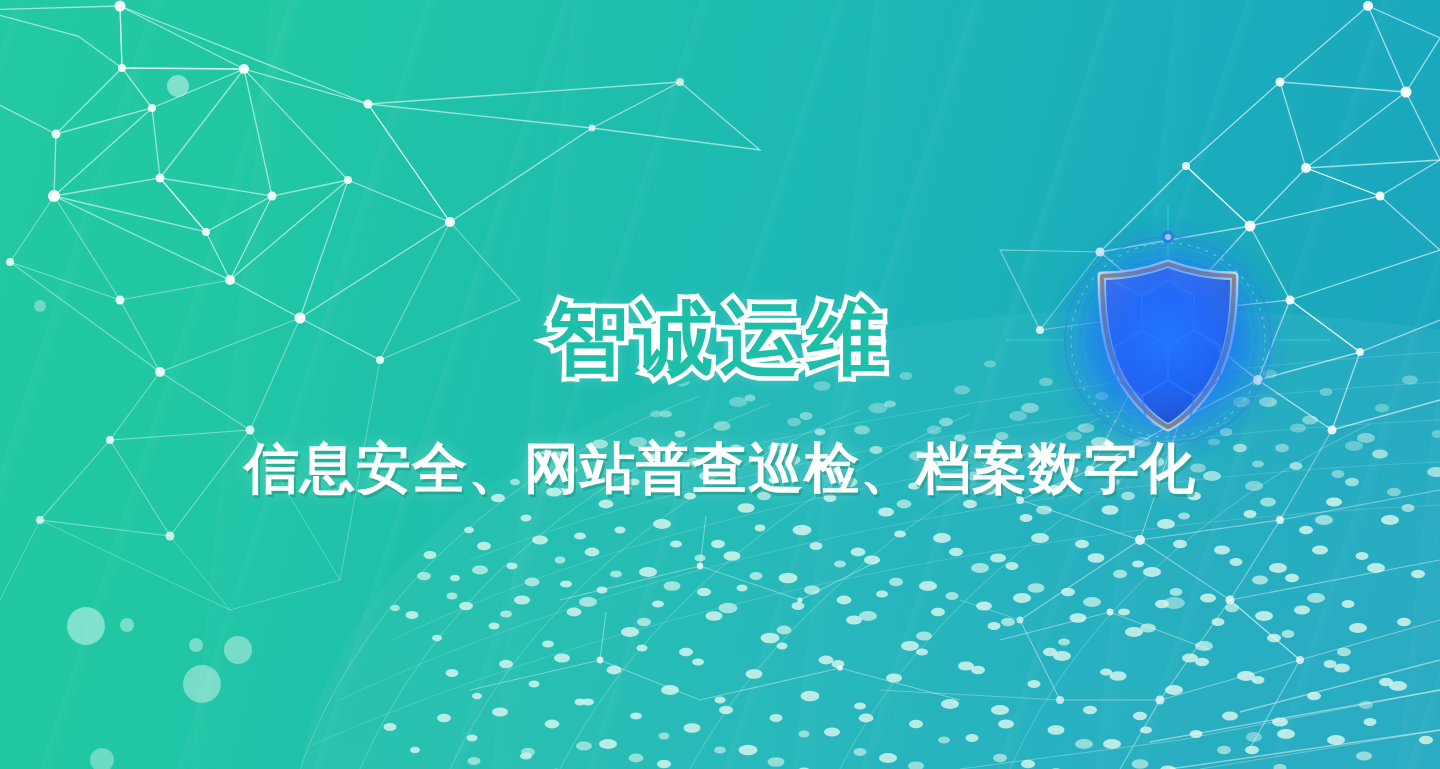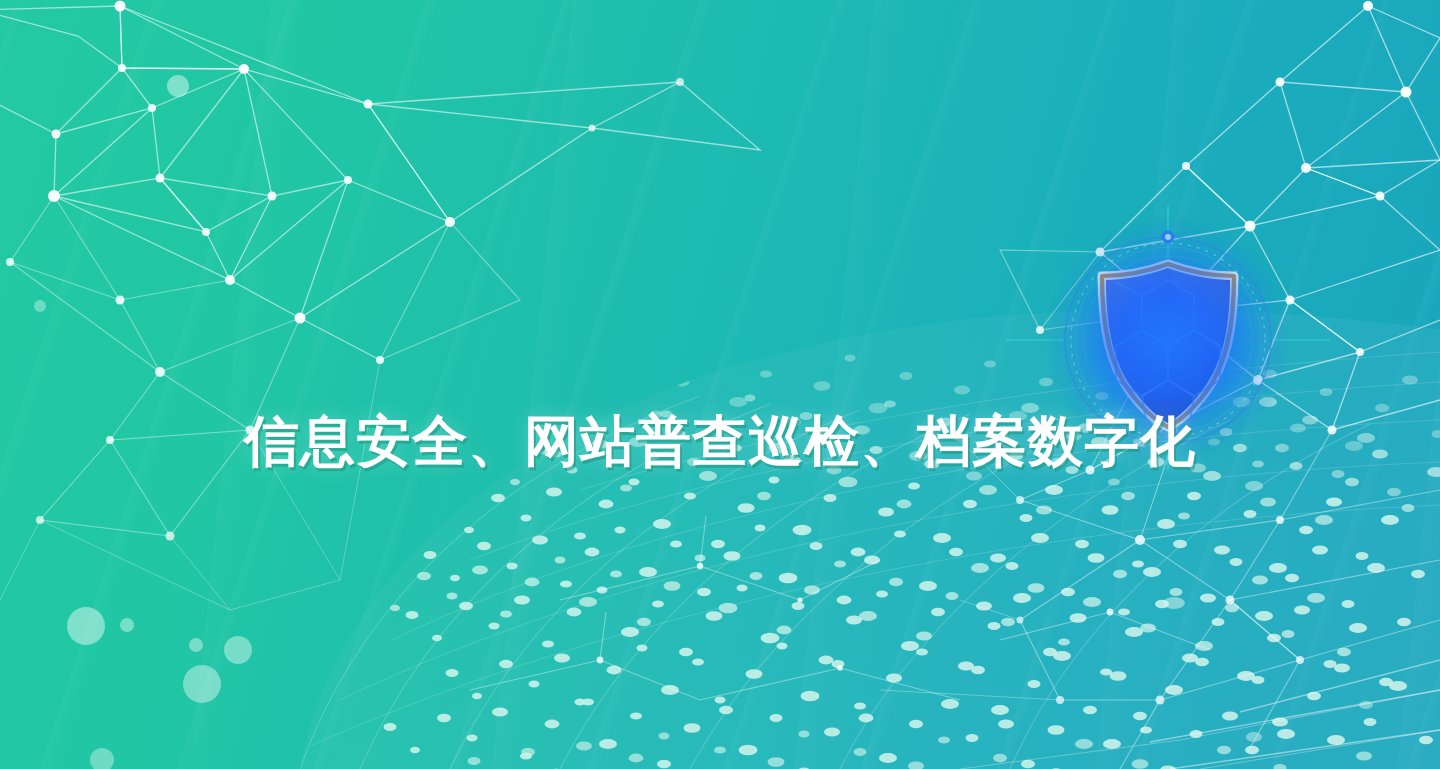--- a/index.html
+++ b/index.html
@@ -65,21 +65,21 @@
     line-height:86px;
     font-weight:bold;
     letter-spacing:6px;
     color:#1dbfa8;
     -webkit-text-stroke:9px #ffffff;
     paint-order:stroke fill;
     text-shadow:0 0 14px rgba(255,255,255,0.45);
   }
   #sub-title{
     position:absolute;
-    left:0; top:409px;
+    left:0; top:436px;
     width:1440px;
     text-align:center;
     margin:0;
     font-size:55px;
     line-height:64px;
     font-weight:bold;
     letter-spacing:1px;
     color:#ffffff;
     text-shadow:2px 3px 0 rgba(24,150,130,0.55), 0 0 18px rgba(255,255,255,0.25);
     pointer-events:none;
@@ -451,15 +451,18 @@
           <path d="M 68 126 L 94 110 L 94 76 L 68 62"></path>
           <path d="M 172 126 L 146 110"></path>
         </g>
 
         <path d="M 120 48 C 141 56 164 60 182 60 C 182 90 178 112 170 132
                  C 150 120 134 84 120 48 Z" fill="#ffffff" fill-opacity="0.07"></path>
       </g>
     </svg>
   </div>
 
+  <div id="title-wrap">
+    <h1 id="main-title">智诚运维</h1>
+  </div>
   <h2 id="sub-title">信息安全、网站普查巡检、档案数字化</h2>
 
 </div>
 
 </body></html>

